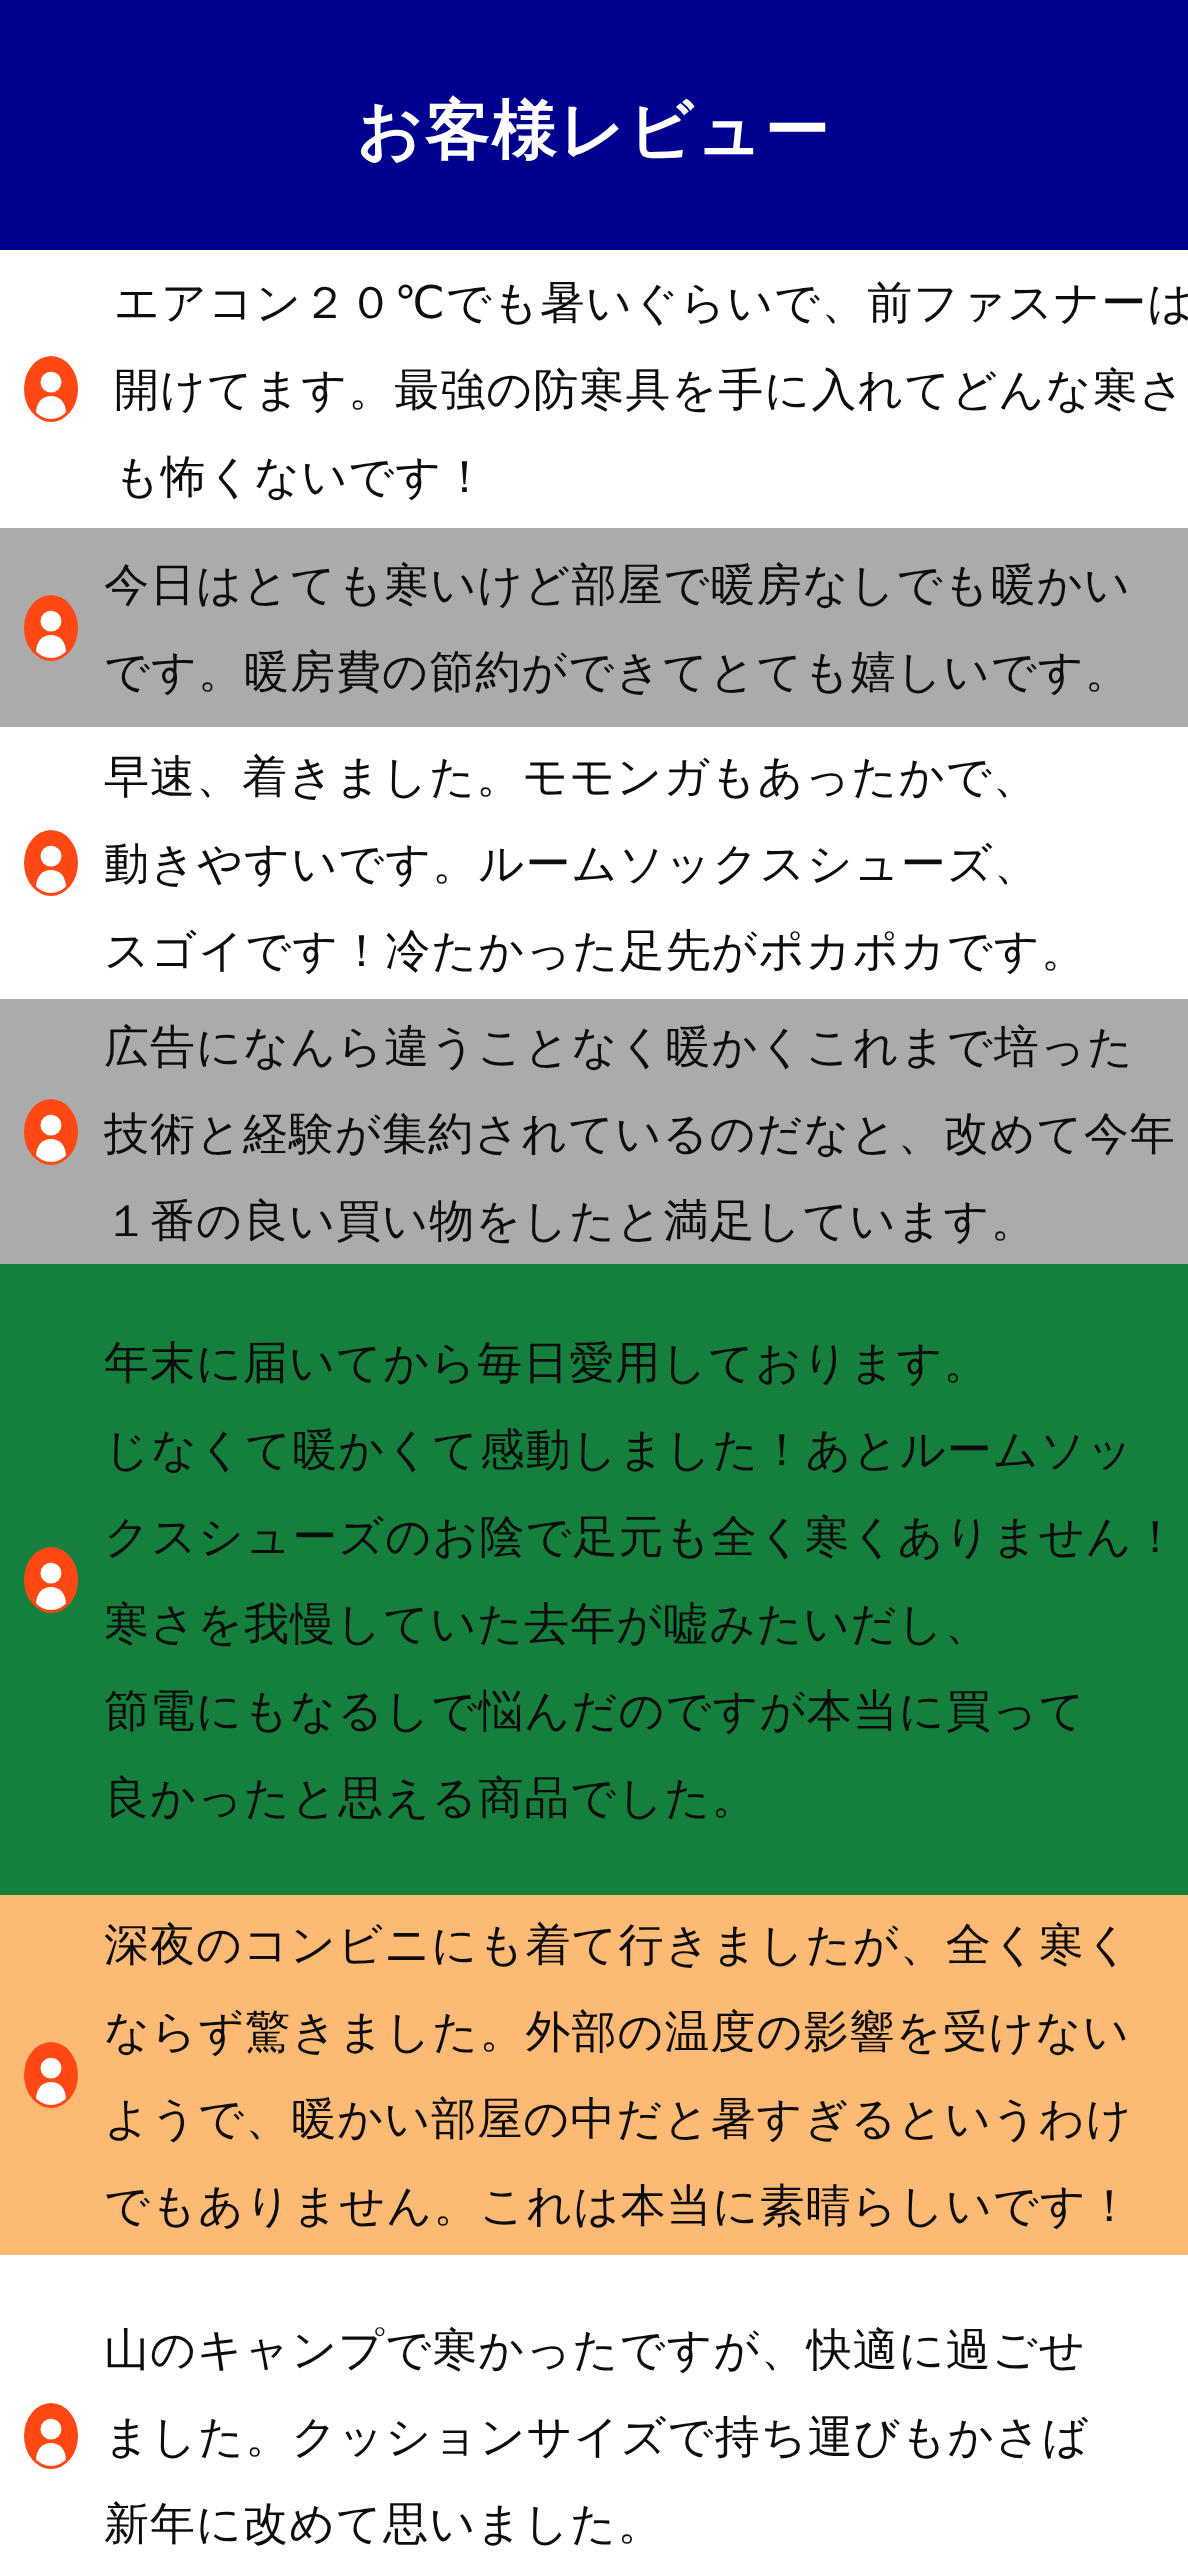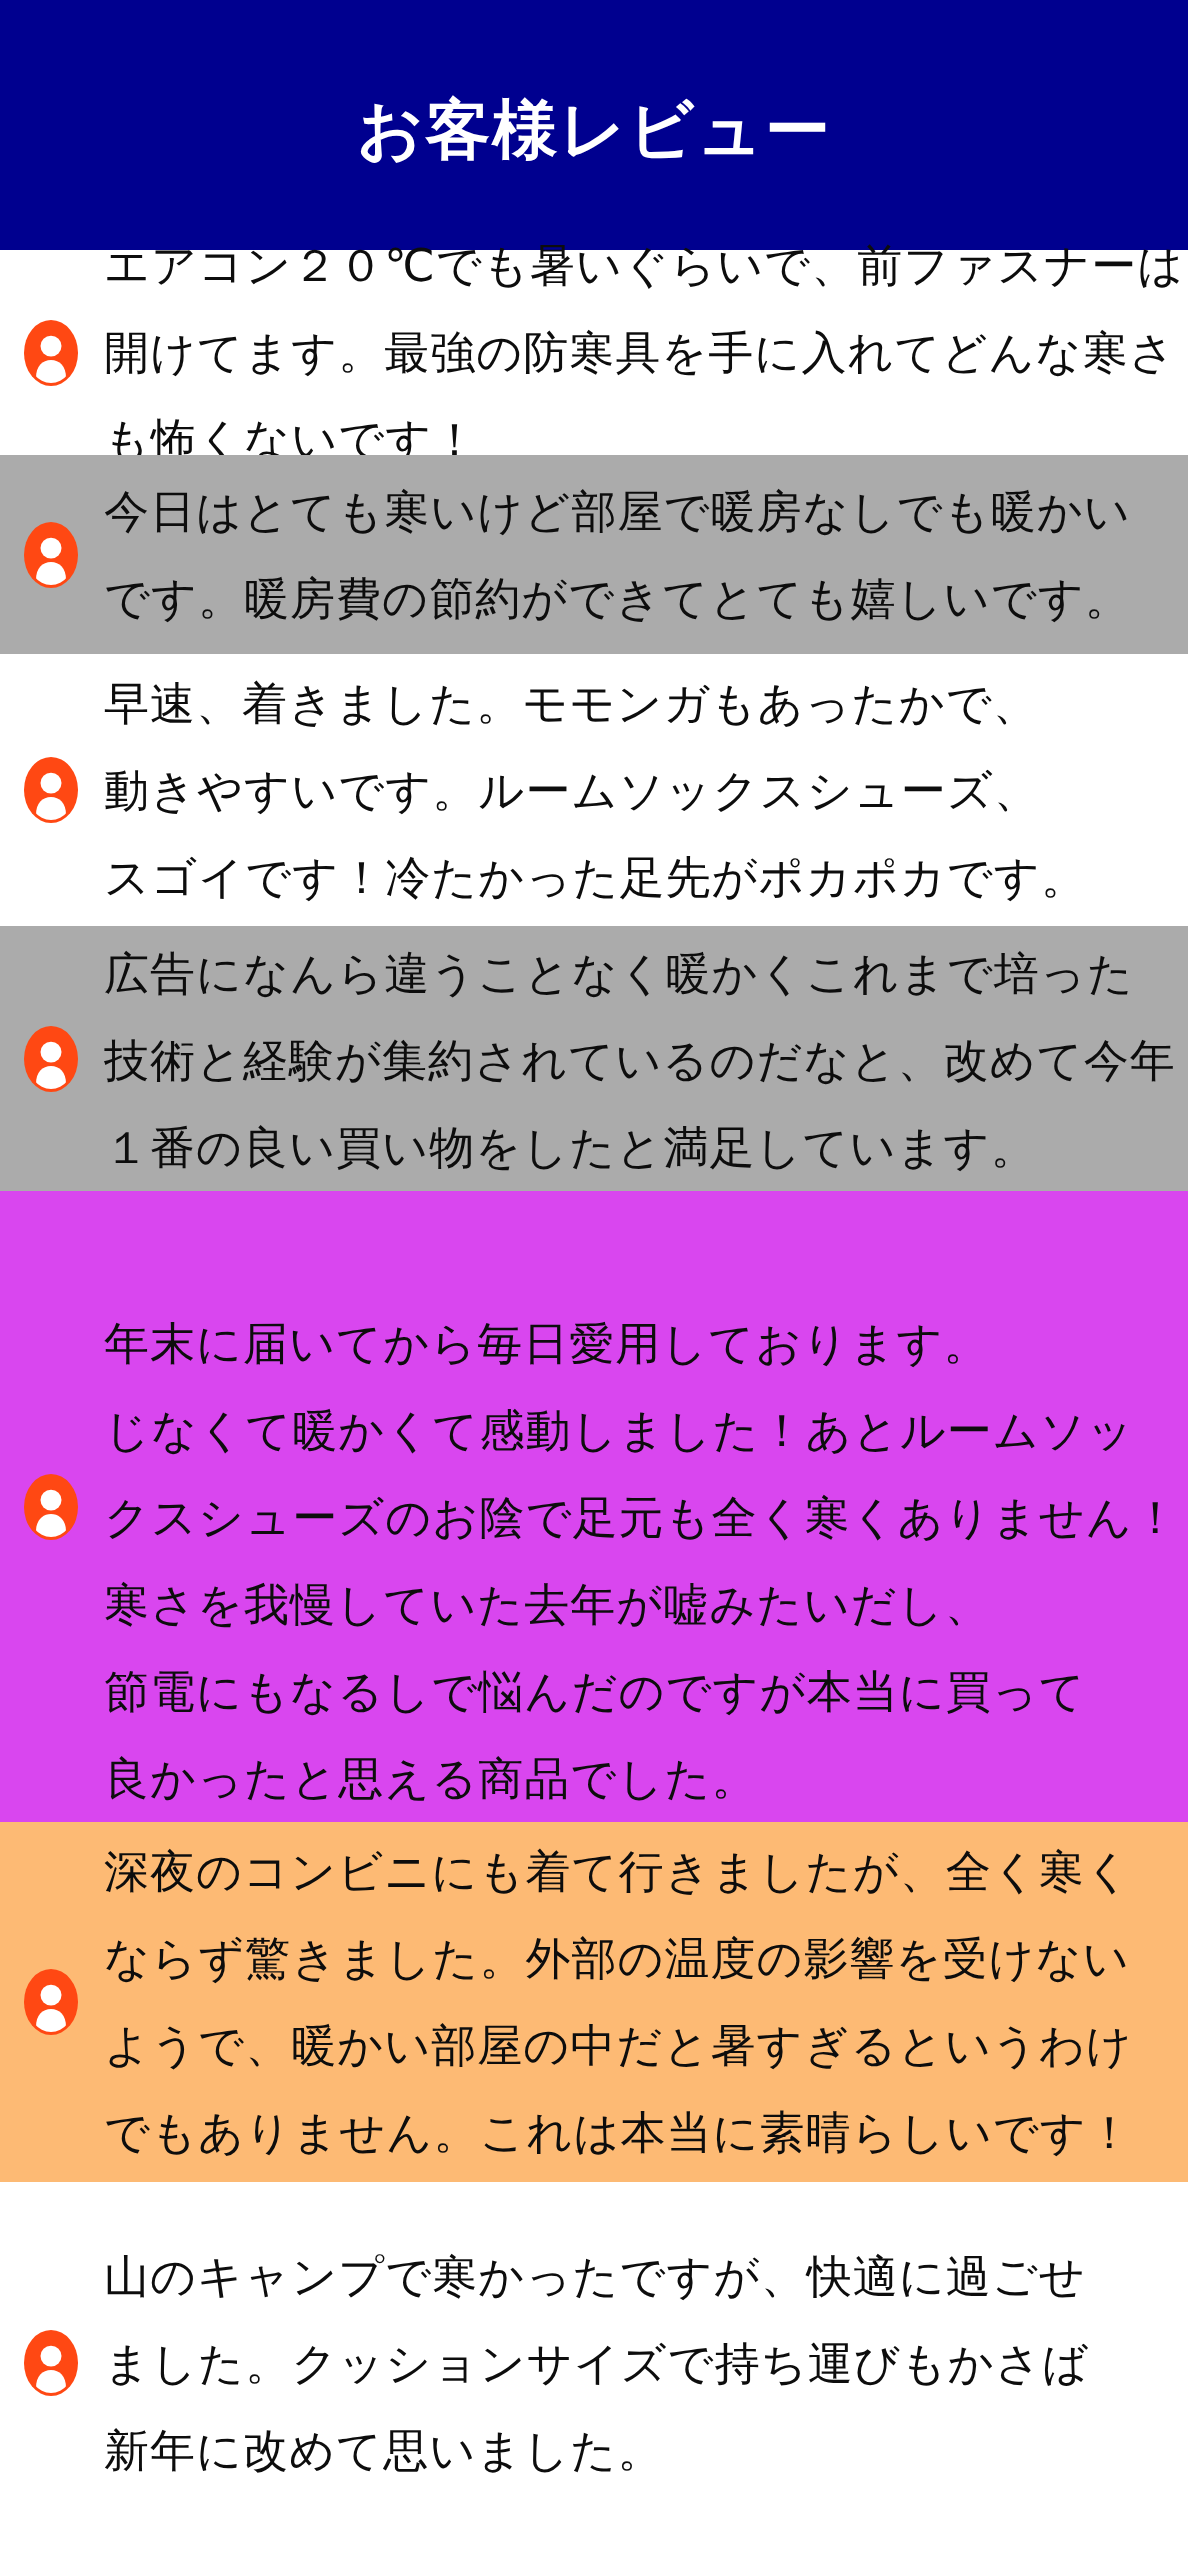--- a/index.html
+++ b/index.html
@@ -28,21 +28,21 @@
     font-weight: bold;
     letter-spacing: 2px;
     color: #ffffff;
   }
   .review {
     position: relative;
     display: flex;
     align-items: center;
     box-sizing: border-box;
   }
-  .review:nth-of-type(1) { height: 205px; }
+  .review:nth-of-type(1) { height: 278px; justify-content: flex-end; }
   .review:nth-of-type(2) { height: 199px; }
   .review:nth-of-type(3) { height: 272px; }
   .review:nth-of-type(4) { height: 265px; }
   .review:nth-of-type(5) { height: 631px; }
   .review:nth-of-type(6) { height: 360px; }
   .review:nth-of-type(7) { height: 362px; }
   .avatar {
     position: absolute;
     left: 24px;
     top: 50%;
@@ -139,21 +139,21 @@
             <circle cx="27" cy="26.5" r="10.5" fill="#FFFFFF"></circle>
             <path d="M12 58 c0-11 6.5-17.5 15-17.5 s15 6.5 15 17.5 l0 9 l-30 0 z" fill="#FFFFFF" clip-path="url(#avclip)"></path>
           </svg>
         </span>
         <div class="lines">
           <div class="line">広告になんら違うことなく暖かくこれまで培った</div>
           <div class="line">技術と経験が集約されているのだなと、改めて今年</div>
           <div class="line">１番の良い買い物をしたと満足しています。</div>
         </div>
       </section>
-      <section class="review" style="background: #d946ef; align-items: flex-end;">
+      <section class="review" style="background: #15803d;">
         <span class="avatar">
           <svg viewBox="0 0 54 67" preserveAspectRatio="none" xmlns="http://www.w3.org/2000/svg">
             <defs>
               <clipPath id="avclip">
                 <ellipse cx="27" cy="33.5" rx="24" ry="30.5"></ellipse>
               </clipPath>
             </defs>
             <ellipse cx="27" cy="33.5" rx="27" ry="33.5" fill="#FF4813"></ellipse>
             <circle cx="27" cy="26.5" r="10.5" fill="#FFFFFF"></circle>
             <path d="M12 58 c0-11 6.5-17.5 15-17.5 s15 6.5 15 17.5 l0 9 l-30 0 z" fill="#FFFFFF" clip-path="url(#avclip)"></path>

